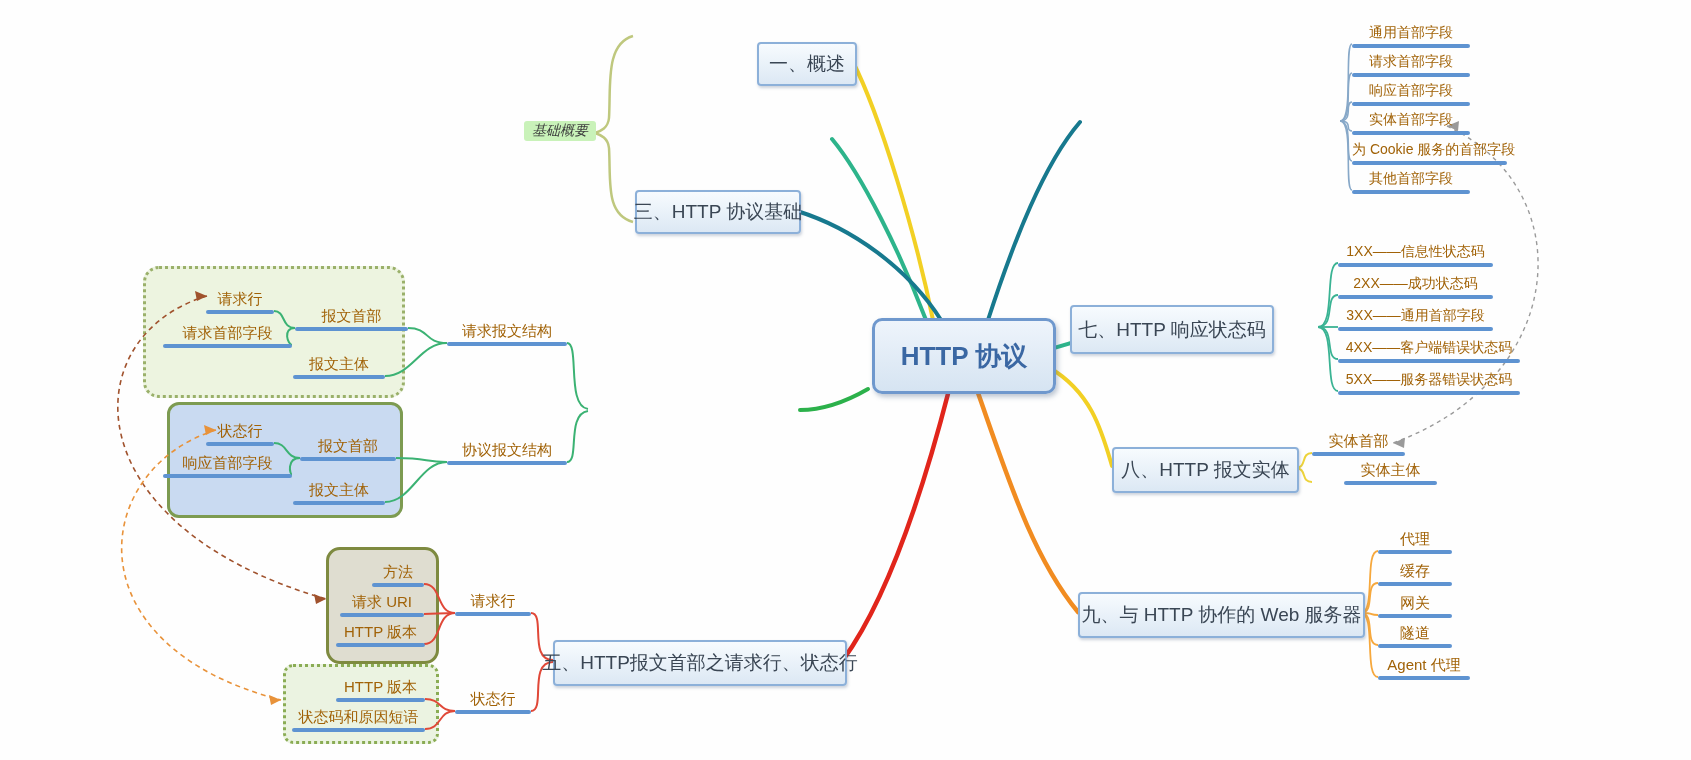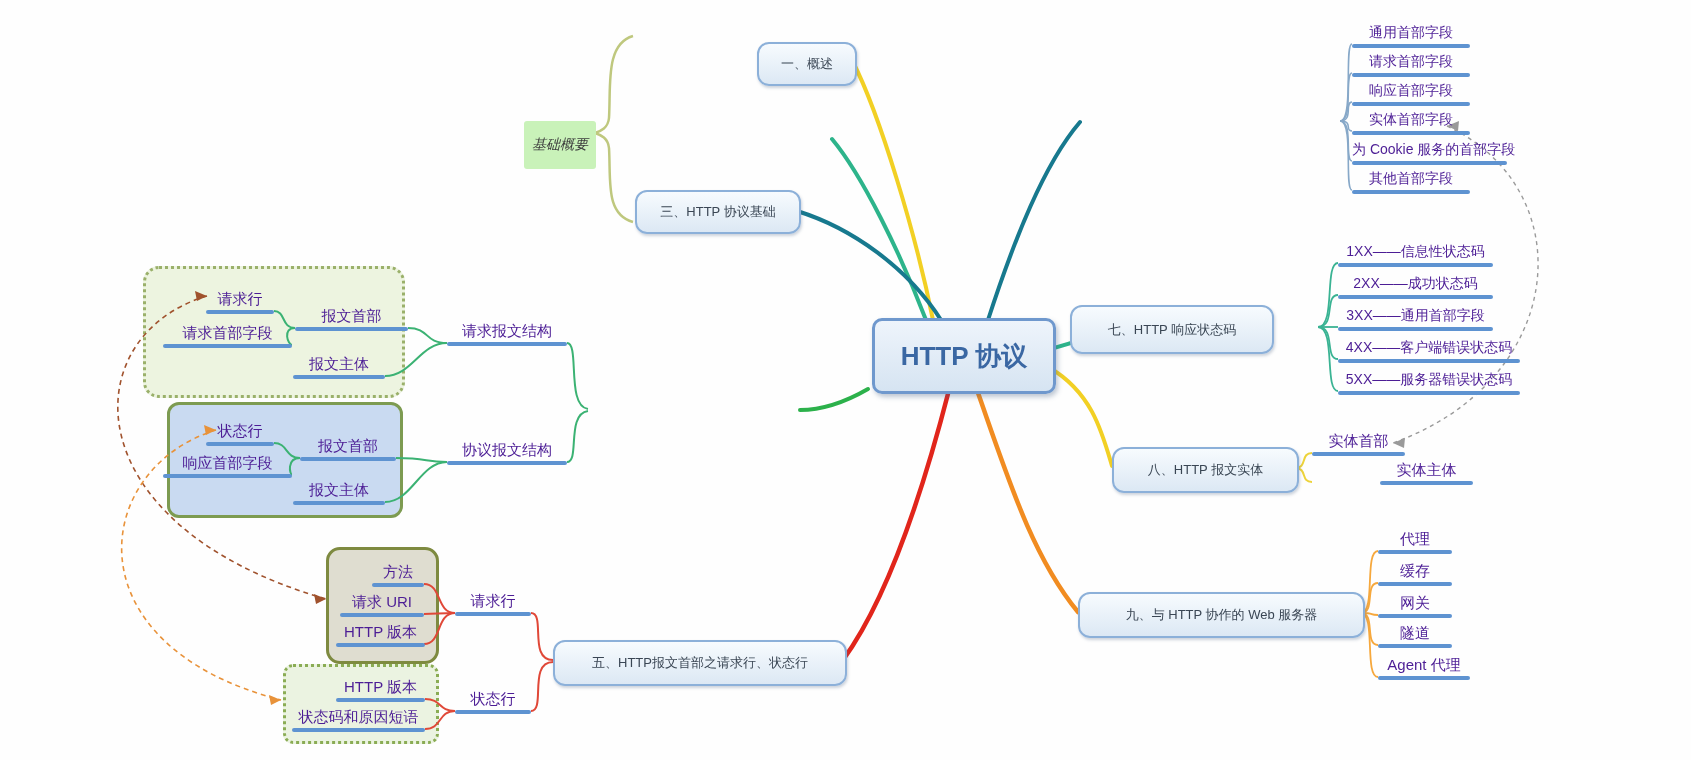--- a/index.html
+++ b/index.html
@@ -6,34 +6,34 @@
   html,body{margin:0;padding:0;background:#fff;}
   #canvas{position:relative;width:1691px;height:760px;background:#fefefe;overflow:hidden;
           font-family:"Liberation Sans","DejaVu Sans",sans-serif;}
   #links{position:absolute;left:0;top:0;z-index:2;pointer-events:none;}
   .boundary{position:absolute;z-index:1;}
   .cloud{border:3px dotted #9ab06a;background:#edf4e0;border-radius:16px;}
   .bluebox{border:3px solid #7d9b51;background:#c9daf1;border-radius:12px;}
   .olivebox{border:3px solid #7e8a40;background:#dfddd0;border-radius:14px;}
   .dotbox{border:3px dotted #8aac54;background:#ebf3e1;border-radius:10px;}
   .node{position:absolute;z-index:3;display:flex;align-items:center;justify-content:center;
-        border:2px solid #8cb0d9;border-radius:12px;
+        border:2px solid #8cb0d9;border-radius:4px;
         background:linear-gradient(180deg,#f7fbfe 0%,#dce8f4 100%);
-        color:#3a4654;font-size:13px;white-space:nowrap;
+        color:#3a4654;font-size:19px;white-space:nowrap;
         box-shadow:1px 2px 3px rgba(90,110,140,.3);}
   .center{border:3px solid #6f98cd;border-radius:10px;
         background:linear-gradient(180deg,#eef4fb 0%,#d6e4f2 100%);
         color:#3a67a3;font-size:26px;font-weight:bold;
         box-shadow:2px 3px 5px rgba(70,95,130,.35);}
   .ln{position:absolute;z-index:3;text-align:center;}
-  .ln .t{display:block;font-size:15px;line-height:17px;color:#4c1d95;white-space:nowrap;margin-bottom:3px;}
+  .ln .t{display:block;font-size:15px;line-height:17px;color:#a16207;white-space:nowrap;margin-bottom:3px;}
   .ln.small .t{font-size:14px;}
   .bar{height:4px;background:#5e93d1;border-radius:2px;}
   .sumlabel{position:absolute;z-index:3;background:#c9f2b9;font-style:italic;font-size:14px;
-        color:#3c3c3c;padding:15px 8px;border-radius:3px;white-space:nowrap;}
+        color:#3c3c3c;padding:1px 8px;border-radius:3px;white-space:nowrap;}
 </style>
 </head>
 <body>
 
 <div id="canvas">
 
   <div class="boundary cloud" style="left:143px;top:266px;width:256px;height:126px"></div>
   <div class="boundary bluebox" style="left:167px;top:402px;width:230px;height:110px"></div>
   <div class="boundary olivebox" style="left:326px;top:547px;width:107px;height:111px"></div>
   <div class="boundary dotbox" style="left:283px;top:664px;width:150px;height:74px"></div>
@@ -260,21 +260,21 @@
     </div>
   <div class="ln small" style="left:1338px;top:371px;width:182px">
       <span class="t">5XX——服务器错误状态码</span>
       <div class="bar"></div>
     </div>
 
   <div class="ln" style="left:1312px;top:432px;width:93px">
       <span class="t">实体首部</span>
       <div class="bar"></div>
     </div>
-  <div class="ln" style="left:1380px;top:461px;width:93px">
+  <div class="ln" style="left:1344px;top:461px;width:93px">
       <span class="t">实体主体</span>
       <div class="bar"></div>
     </div>
 
   <div class="ln" style="left:1378px;top:530px;width:74px">
       <span class="t">代理</span>
       <div class="bar"></div>
     </div>
   <div class="ln" style="left:1378px;top:562px;width:74px">
       <span class="t">缓存</span>

